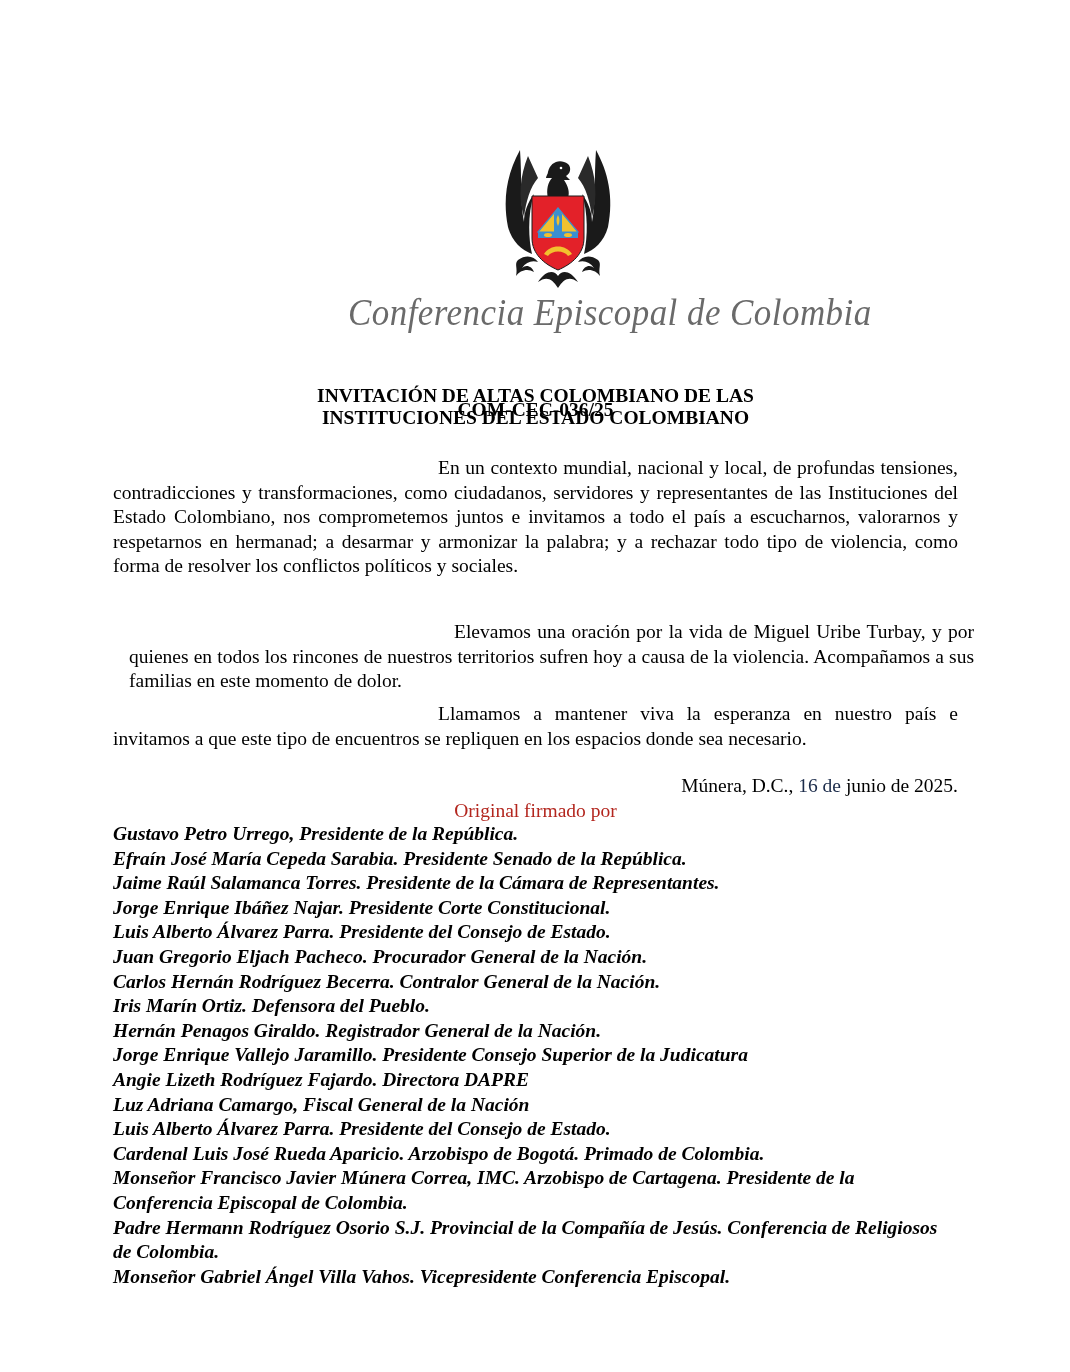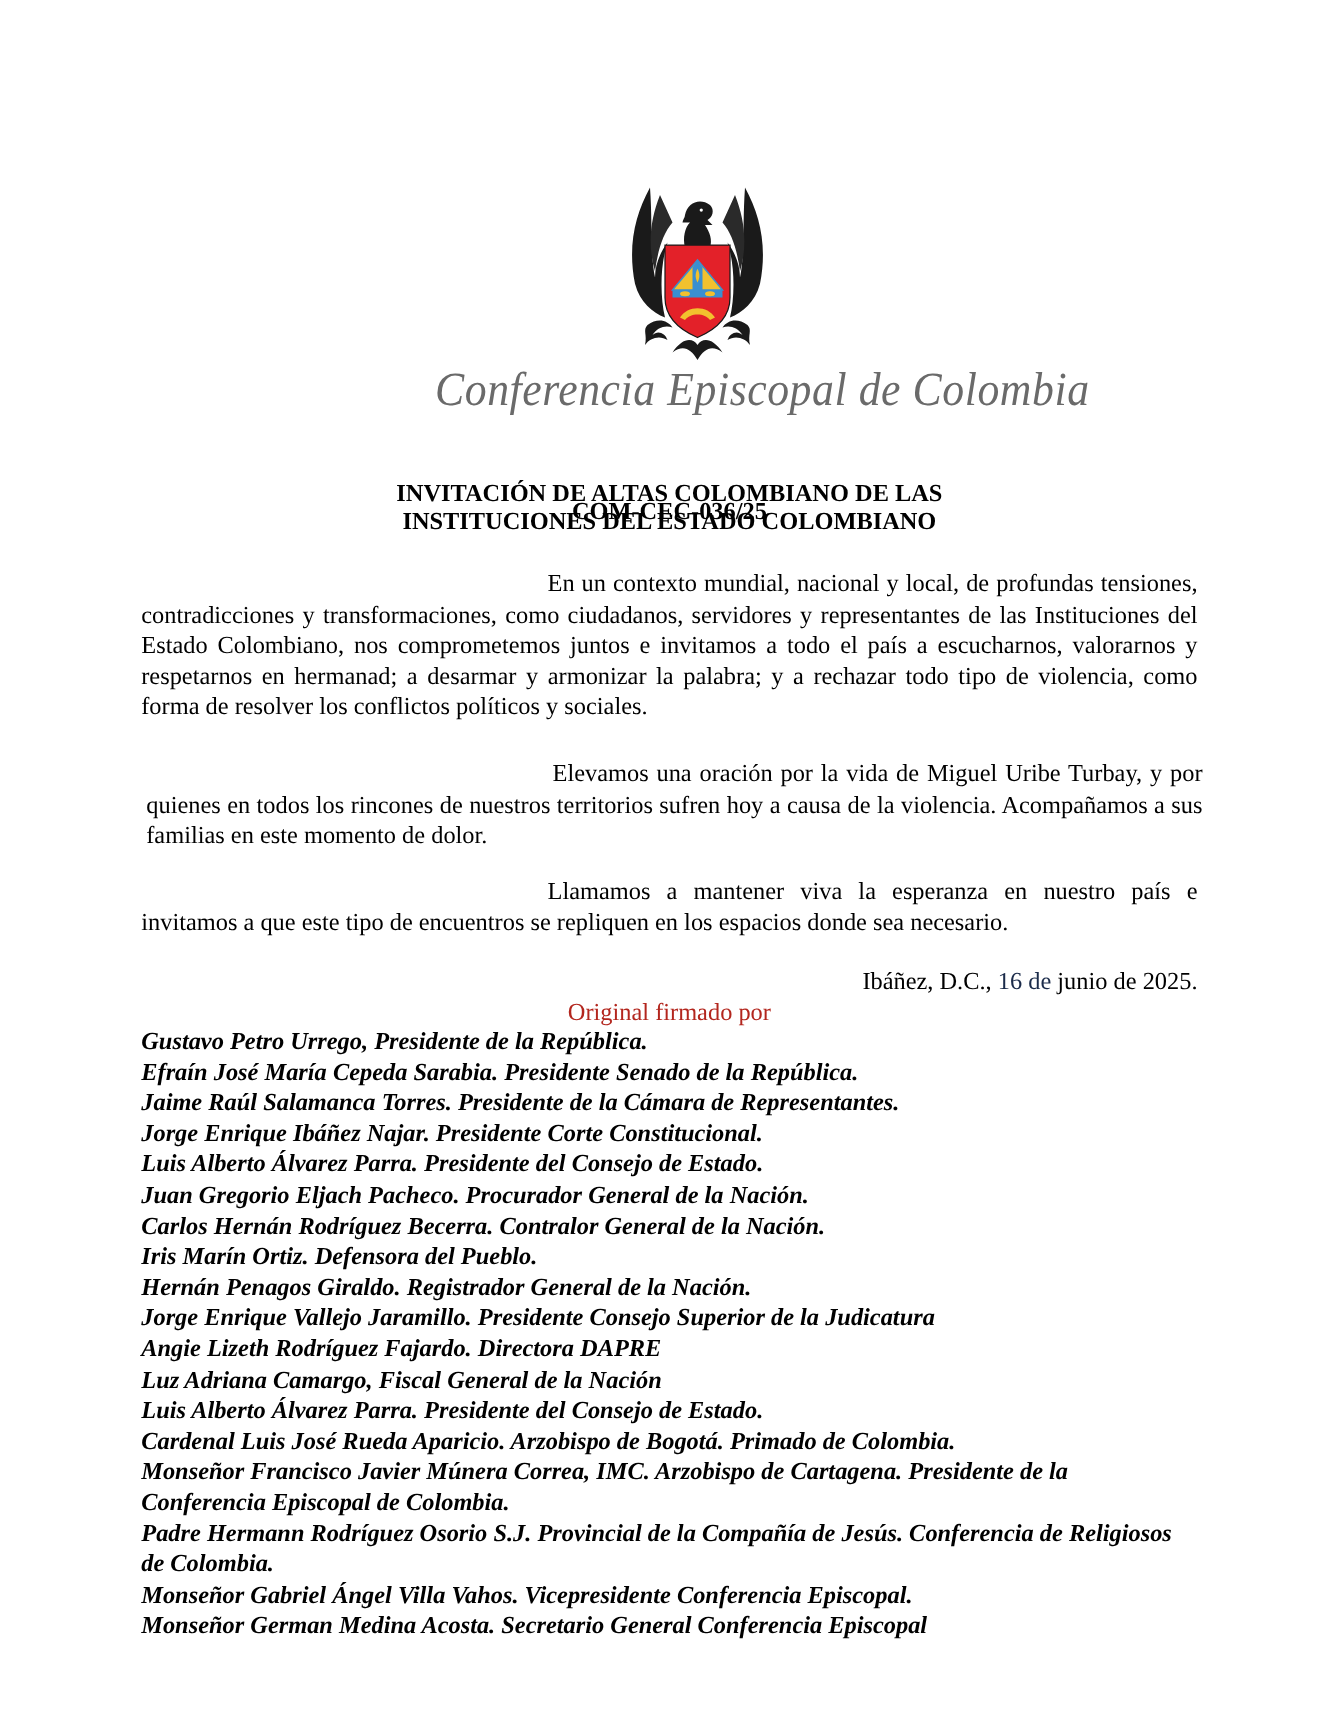--- a/index.html
+++ b/index.html
@@ -69,24 +69,24 @@
       <path d="M40 140 C48 128 56 128 60 134 C64 128 72 128 80 140 C72 134 66 136 60 146 C54 136 48 134 40 140 Z" fill="#1a1a1a"></path>
     </svg>
     <div class="script-name">Conferencia Episcopal de Colombia</div>
   </div>
 
   <div class="header code">COM-CEC-036/25</div>
   <div class="header title1">INVITACIÓN DE ALTAS COLOMBIANO DE LAS</div>
   <div class="header title2">INSTITUCIONES DEL ESTADO COLOMBIANO</div>
 
   <p class="para p1" style="margin:0"><span class="indent"></span><span>En un contexto mundial, nacional y local, de profundas tensiones, contradicciones y transformaciones, como ciudadanos, servidores y representantes de las Instituciones del Estado Colombiano, nos comprometemos juntos e invitamos a todo el país a escucharnos, valorarnos y respetarnos en hermanad; a desarmar y armonizar la palabra; y a rechazar todo tipo de violencia, como forma de resolver los conflictos políticos y sociales.</span></p>
-  <p class="para p2" style="margin:4px"><span class="indent"></span><span>Elevamos una oración por la vida de Miguel Uribe Turbay, y por quienes en todos los rincones de nuestros territorios sufren hoy a causa de la violencia. Acompañamos a sus familias en este momento de dolor.</span></p>
+  <p class="para p2" style="margin:16px"><span class="indent"></span><span>Elevamos una oración por la vida de Miguel Uribe Turbay, y por quienes en todos los rincones de nuestros territorios sufren hoy a causa de la violencia. Acompañamos a sus familias en este momento de dolor.</span></p>
   <p class="para p3" style="margin:0"><span class="indent"></span><span>Llamamos a mantener viva la esperanza en nuestro país e invitamos a que este tipo de encuentros se repliquen en los espacios donde sea necesario.</span></p>
 
-  <div class="dateline"><span>Ibáñez, D.C., </span><span class="day">16 de</span><span> junio de 2025.</span></div>
+  <div class="dateline"><span>Múnera, D.C., </span><span class="day">16 de</span><span> junio de 2025.</span></div>
 
   <div class="signed">Original firmado por</div>
 
   <ul class="signers">
     <li>Gustavo Petro Urrego, Presidente de la República.</li>
     <li>Efraín José María Cepeda Sarabia. Presidente Senado de la República.</li>
     <li>Jaime Raúl Salamanca Torres. Presidente de la Cámara de Representantes.</li>
     <li>Jorge Enrique Ibáñez Najar. Presidente Corte Constitucional.</li>
     <li>Luis Alberto Álvarez Parra. Presidente del Consejo de Estado.</li>
     <li>Juan Gregorio Eljach Pacheco. Procurador General de la Nación.</li>
@@ -94,15 +94,14 @@
     <li>Iris Marín Ortiz. Defensora del Pueblo.</li>
     <li>Hernán Penagos Giraldo. Registrador General de la Nación.</li>
     <li>Jorge Enrique Vallejo Jaramillo. Presidente Consejo Superior de la Judicatura</li>
     <li>Angie Lizeth Rodríguez Fajardo. Directora DAPRE</li>
     <li>Luz Adriana Camargo, Fiscal General de la Nación</li>
     <li>Luis Alberto Álvarez Parra. Presidente del Consejo de Estado.</li>
     <li>Cardenal Luis José Rueda Aparicio. Arzobispo de Bogotá. Primado de Colombia.</li>
     <li>Monseñor Francisco Javier Múnera Correa, IMC. Arzobispo de Cartagena. Presidente de la Conferencia Episcopal de Colombia.</li>
     <li>Padre Hermann Rodríguez Osorio S.J. Provincial de la Compañía de Jesús. Conferencia de Religiosos de Colombia.</li>
     <li>Monseñor Gabriel Ángel Villa Vahos. Vicepresidente Conferencia Episcopal.</li>
-    <li>Monseñor German Medina Acosta. Secretario General Conferencia Episcopal</li>
   </ul>
 </div>
 
 </body></html>

